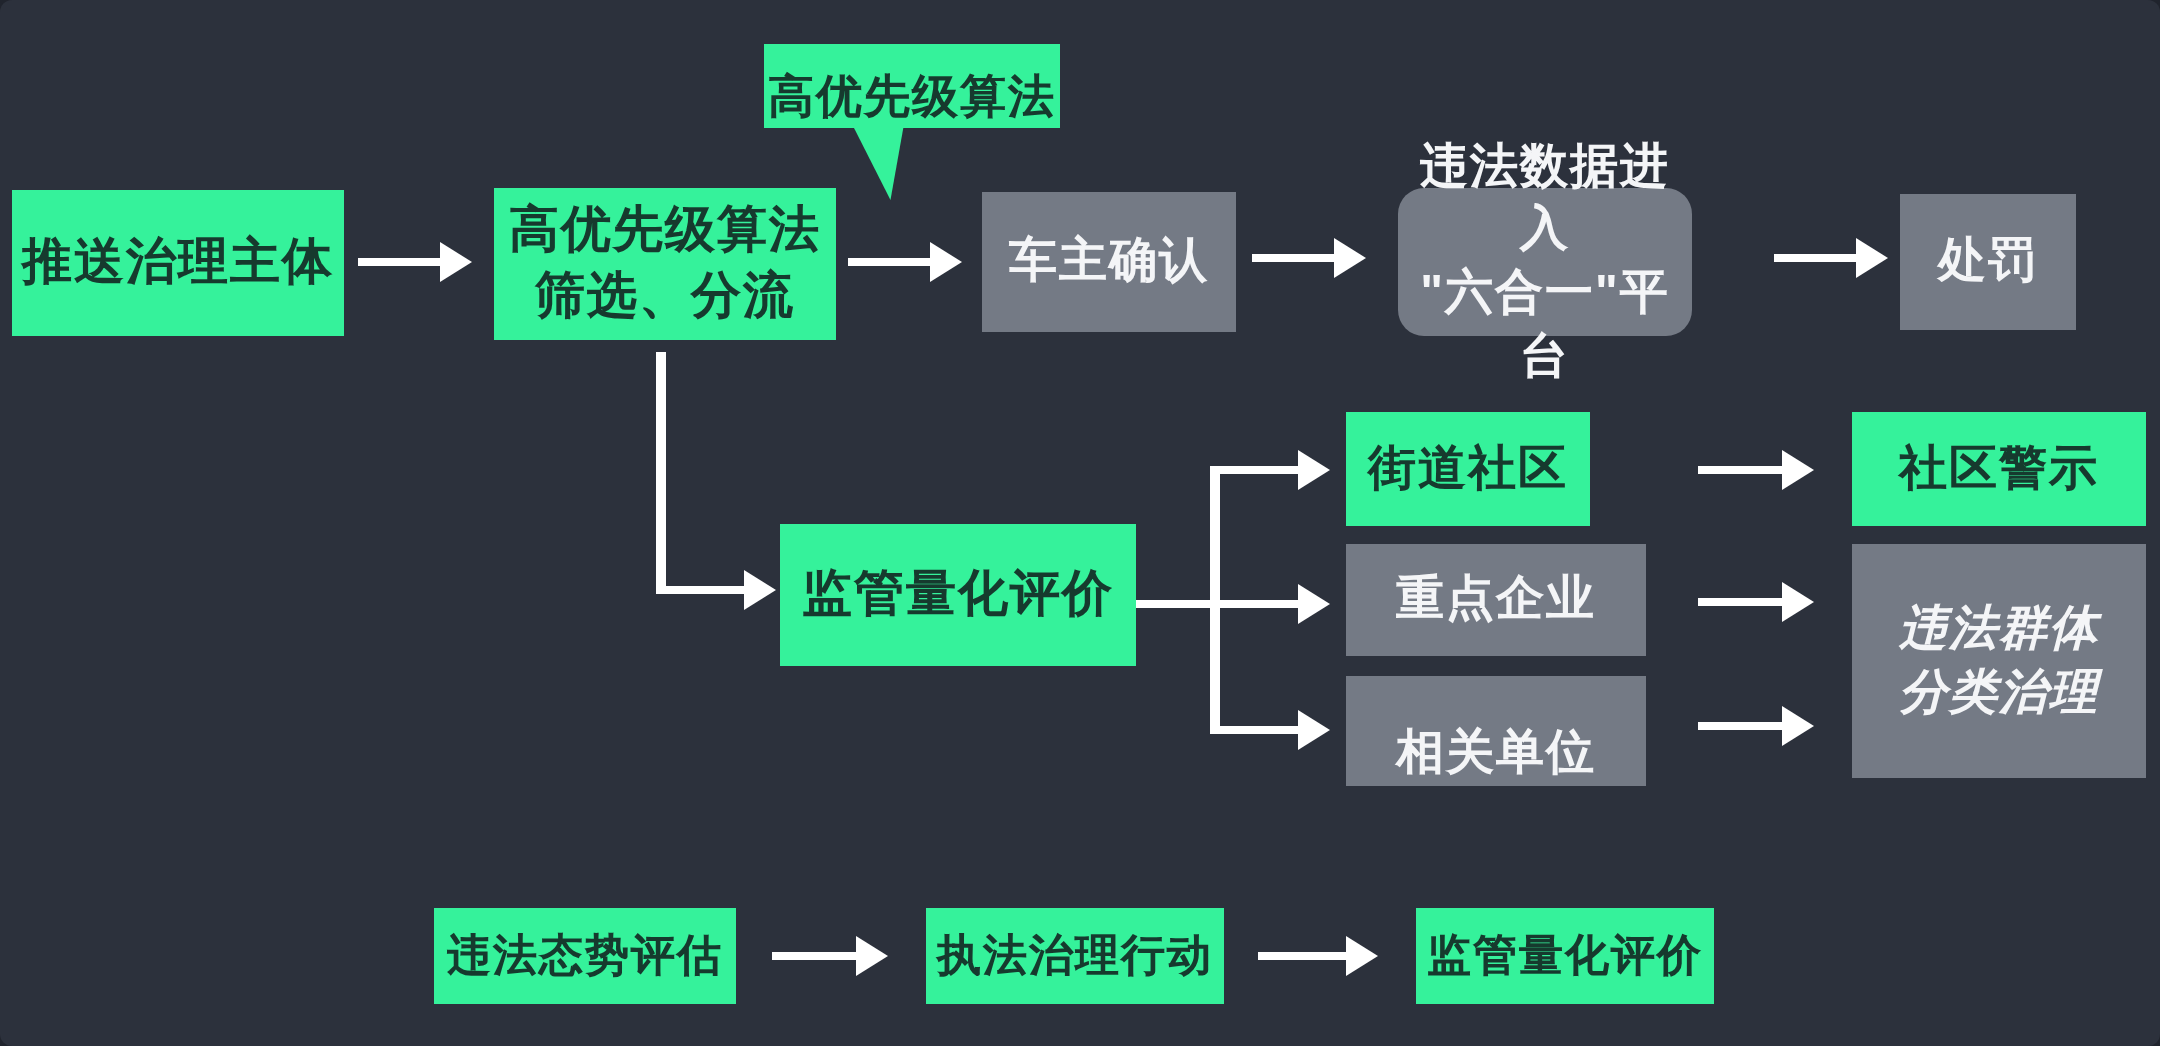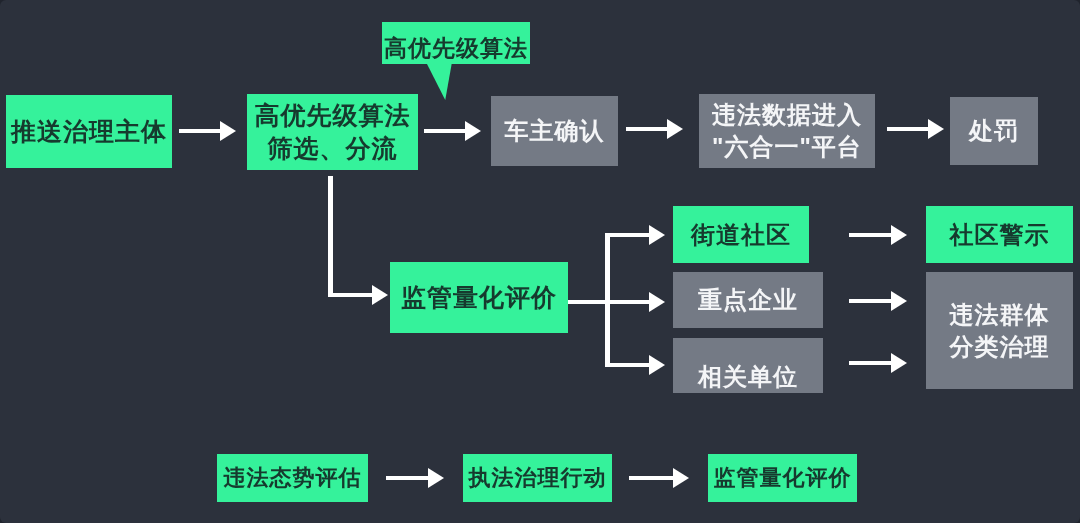--- a/index.html
+++ b/index.html
@@ -50,44 +50,44 @@
   <div class="node green f25" style="left:6px;top:95px;width:166px;height:73px;">
     <span>推送治理主体</span>
   </div>
   <div class="node green f25" style="left:247px;top:94px;width:171px;height:76px;">
     <span>高优先级算法
 筛选、分流</span>
   </div>
   <div class="node gray f24" style="left:491px;top:96px;width:127px;height:70px;">
     <span>车主确认</span>
   </div>
-  <div class="node gray f24" style="left:699px;top:94px;width:176px;height:74px;">
+  <div class="node gray f24" style="left:699px;top:94px;width:147px;height:74px;border-radius:13px;">
     <span>违法数据进入
 "六合一"平台</span>
   </div>
   <div class="node gray f24" style="left:950px;top:97px;width:88px;height:68px;">
     <span>处罚</span>
   </div>
 
   <div class="node green f25" style="left:390px;top:262px;width:178px;height:71px;">
     <span>监管量化评价</span>
   </div>
-  <div class="node green f24" style="left:673px;top:206px;width:136px;height:57px;">
+  <div class="node green f24" style="left:673px;top:206px;width:122px;height:57px;">
     <span>街道社区</span>
   </div>
   <div class="node gray f24" style="left:673px;top:272px;width:150px;height:56px;">
     <span>重点企业</span>
   </div>
   <div class="node gray f24" style="left:673px;top:338px;width:150px;height:55px;align-items:flex-end;">
     <span>相关单位</span>
   </div>
   <div class="node green f24" style="left:926px;top:206px;width:147px;height:57px;text-align:center;">
     <span>社区警示</span>
   </div>
-  <div class="node gray f24" style="left:926px;top:272px;width:147px;height:117px;">
+  <div class="node gray f24" style="left:926px;top:272px;width:147px;height:117px;font-style:italic;">
     <span>违法群体
 分类治理</span>
   </div>
 
   <div class="node green f22" style="left:217px;top:454px;width:151px;height:48px;">
     <span>违法态势评估</span>
   </div>
   <div class="node green f22" style="left:463px;top:454px;width:149px;height:48px;">
     <span>执法治理行动</span>
   </div>

